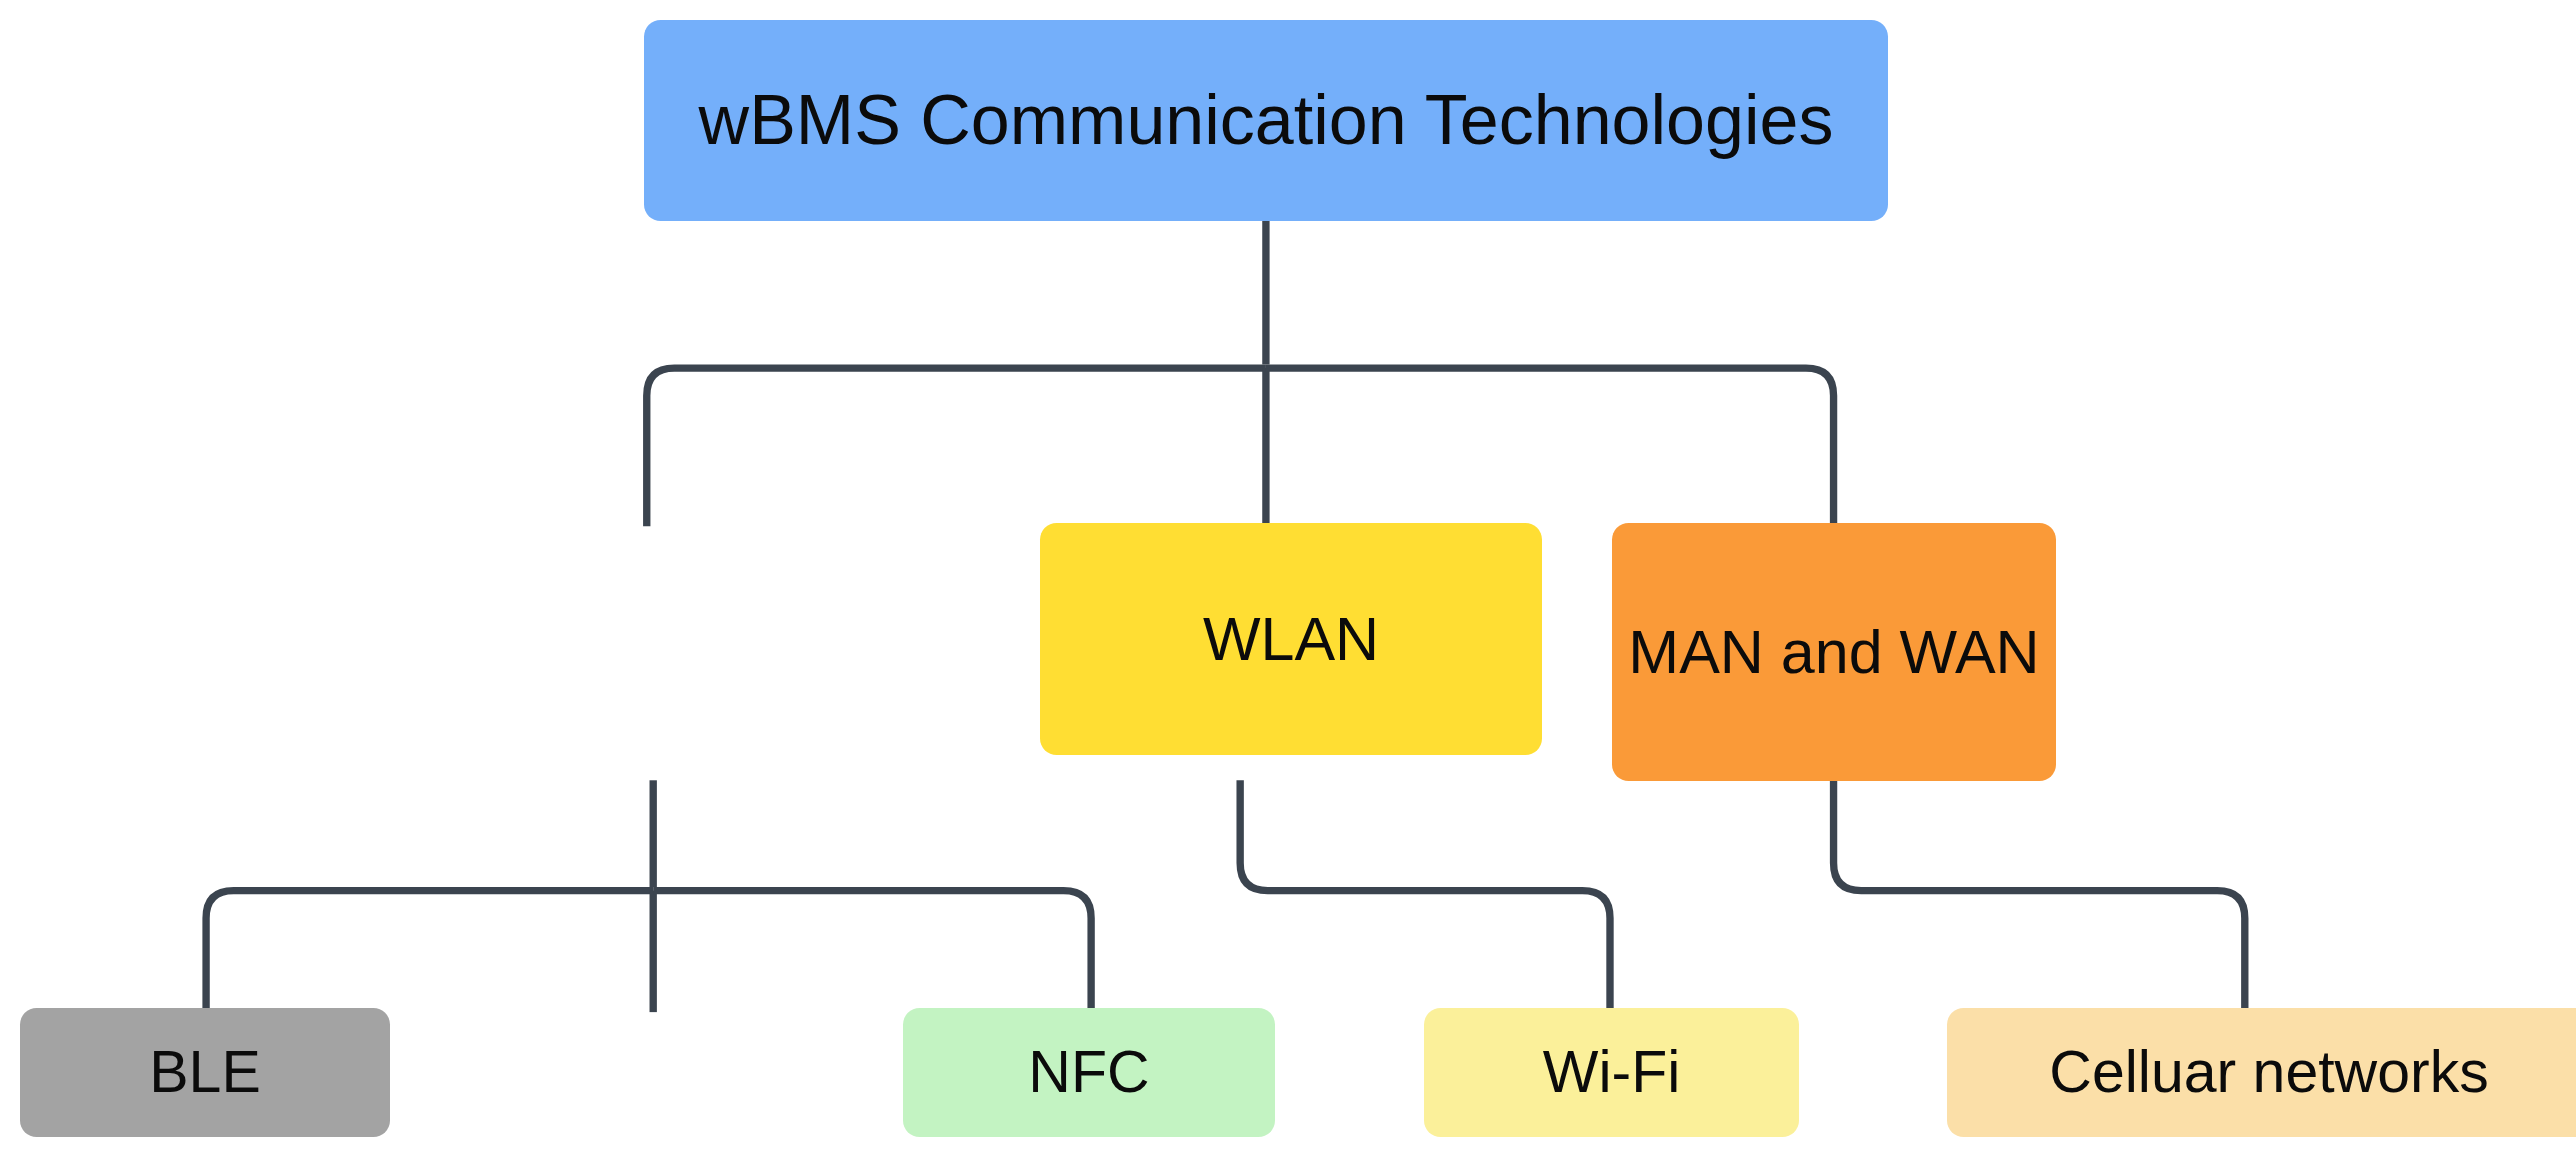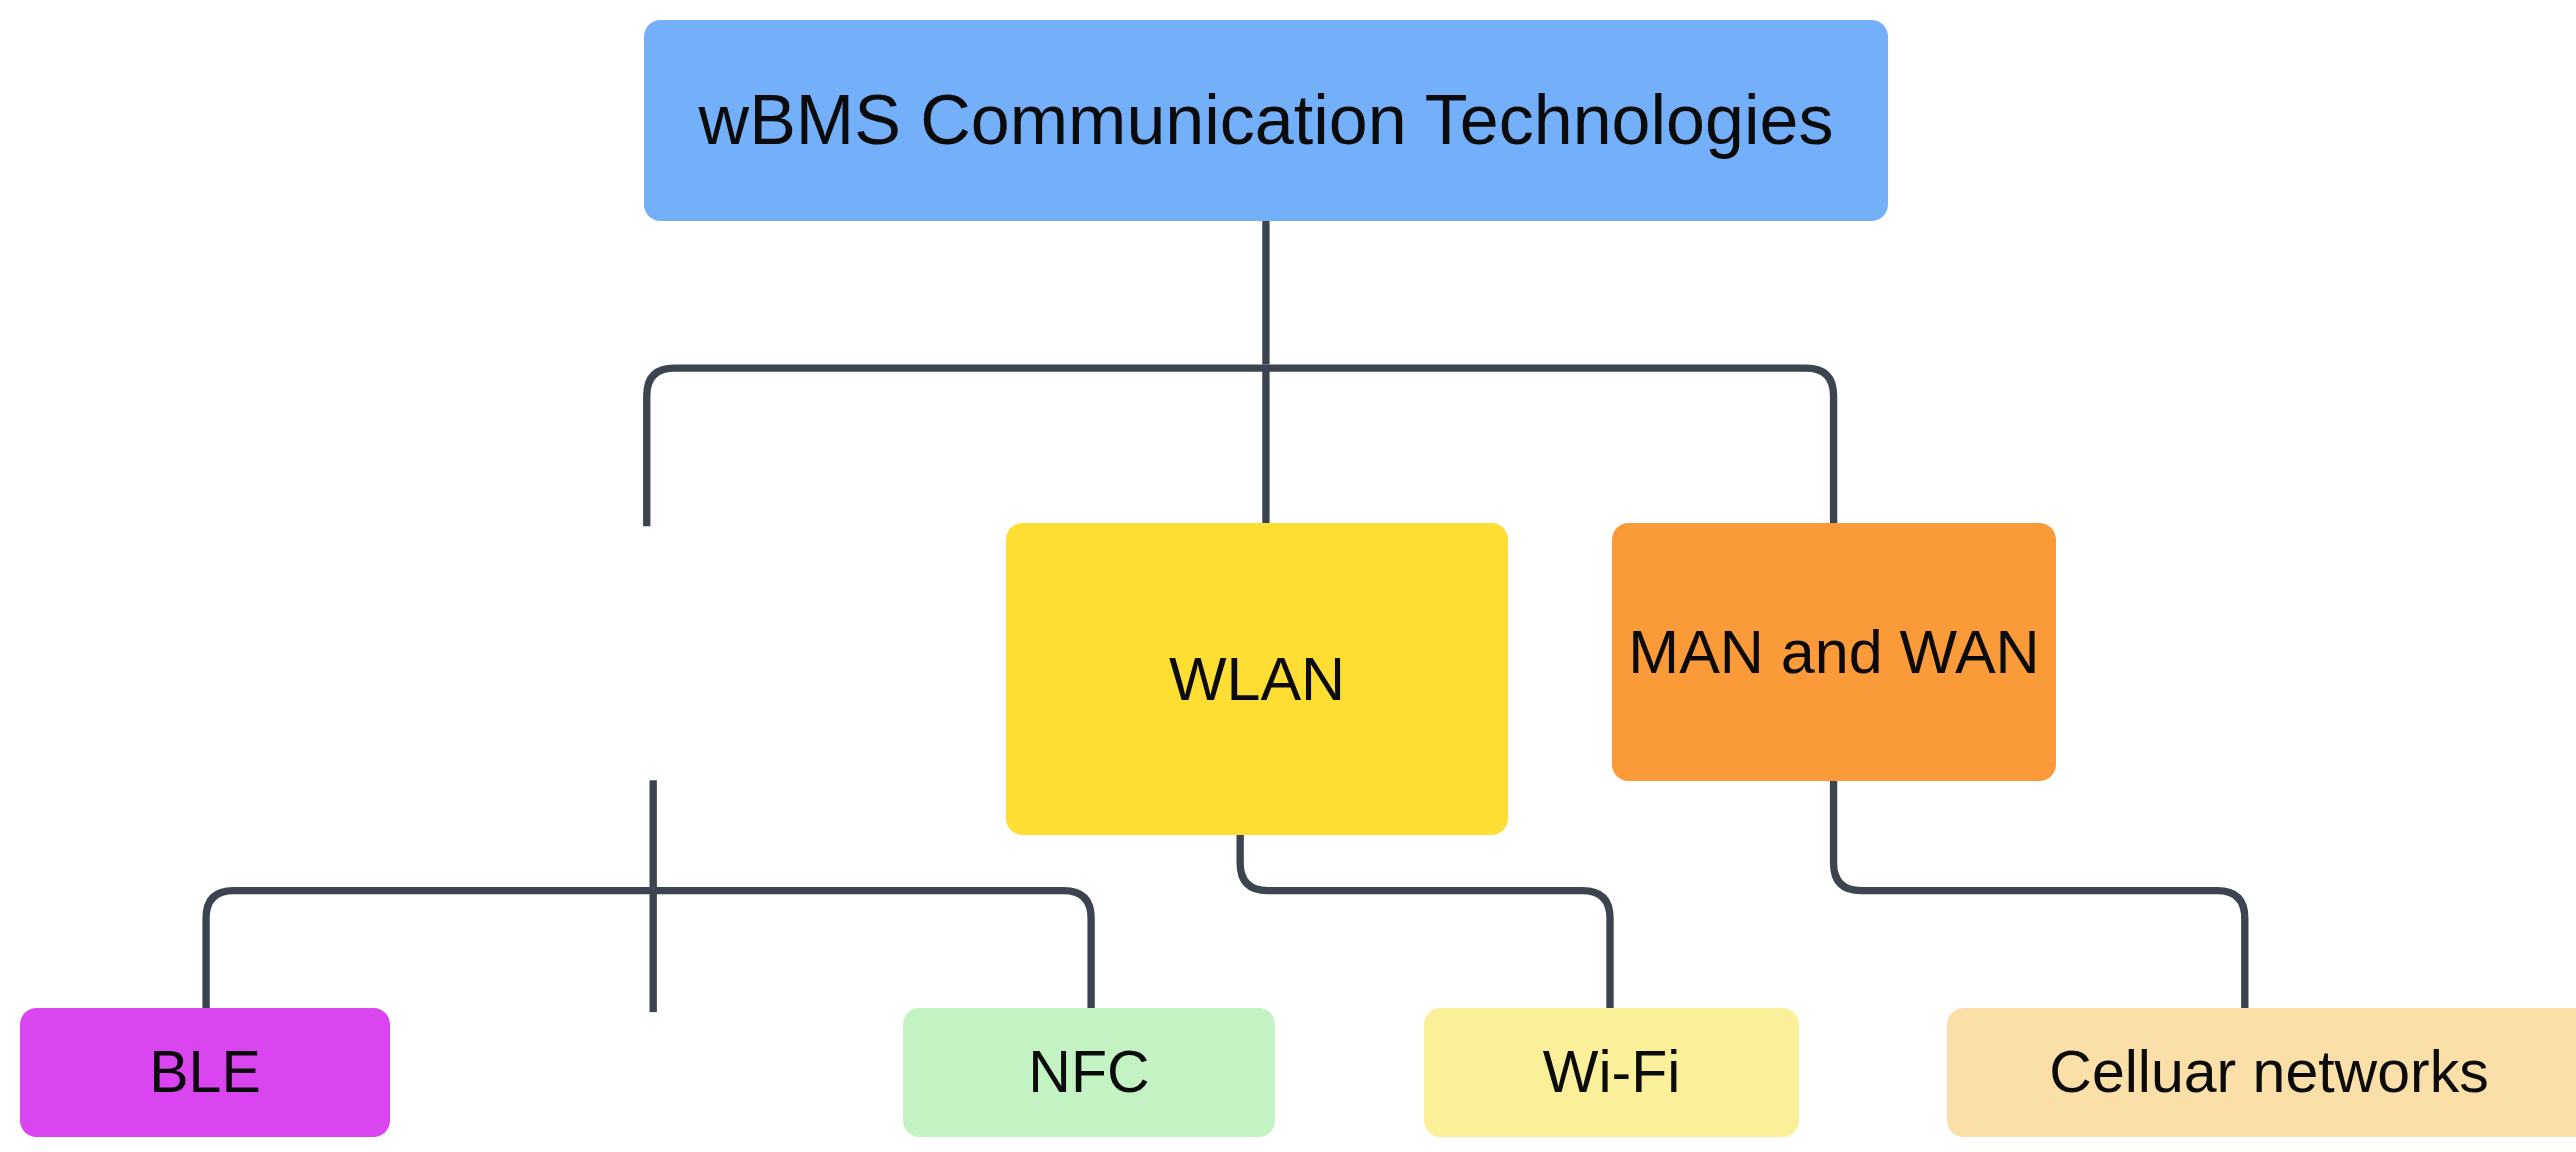--- a/index.html
+++ b/index.html
@@ -68,29 +68,29 @@
 
       <path d="M 1993 848 L 1993 938 Q 1993 968 2023 968 L 2410 968 Q 2440 968 2440 998 L 2440 1100"></path>
     </g>
   </svg>
 
   <div class="node-box lvl0" style="left:644px; top:20px; width:1244px; height:201px; background:#74AFFA;">
     <span class="node-label">wBMS Communication Technologies</span>
   </div>
 
 
-  <div class="node-box lvl1" style="left:1006px; top:523px; width:502px; height:312px; background:#FFDE33;">
+  <div class="node-box lvl1" style="left:1040px; top:523px; width:502px; height:232px; background:#FFDE33;">
     <span class="node-label">WLAN</span>
   </div>
 
   <div class="node-box lvl1" style="left:1612px; top:523px; width:444px; height:258px; background:#FA9A38;">
     <span class="node-label">MAN and WAN</span>
   </div>
 
-  <div class="node-box lvl2" style="left:20px; top:1008px; width:370px; height:129px; background:#d946ef;">
+  <div class="node-box lvl2" style="left:20px; top:1008px; width:370px; height:129px; background:#a3a3a3;">
     <span class="node-label">BLE</span>
   </div>
 
 
   <div class="node-box lvl2" style="left:903px; top:1008px; width:372px; height:129px; background:#C3F3C2;">
     <span class="node-label">NFC</span>
   </div>
 
   <div class="node-box lvl2" style="left:1424px; top:1008px; width:375px; height:129px; background:#FBF09A;">
     <span class="node-label">Wi-Fi</span>

